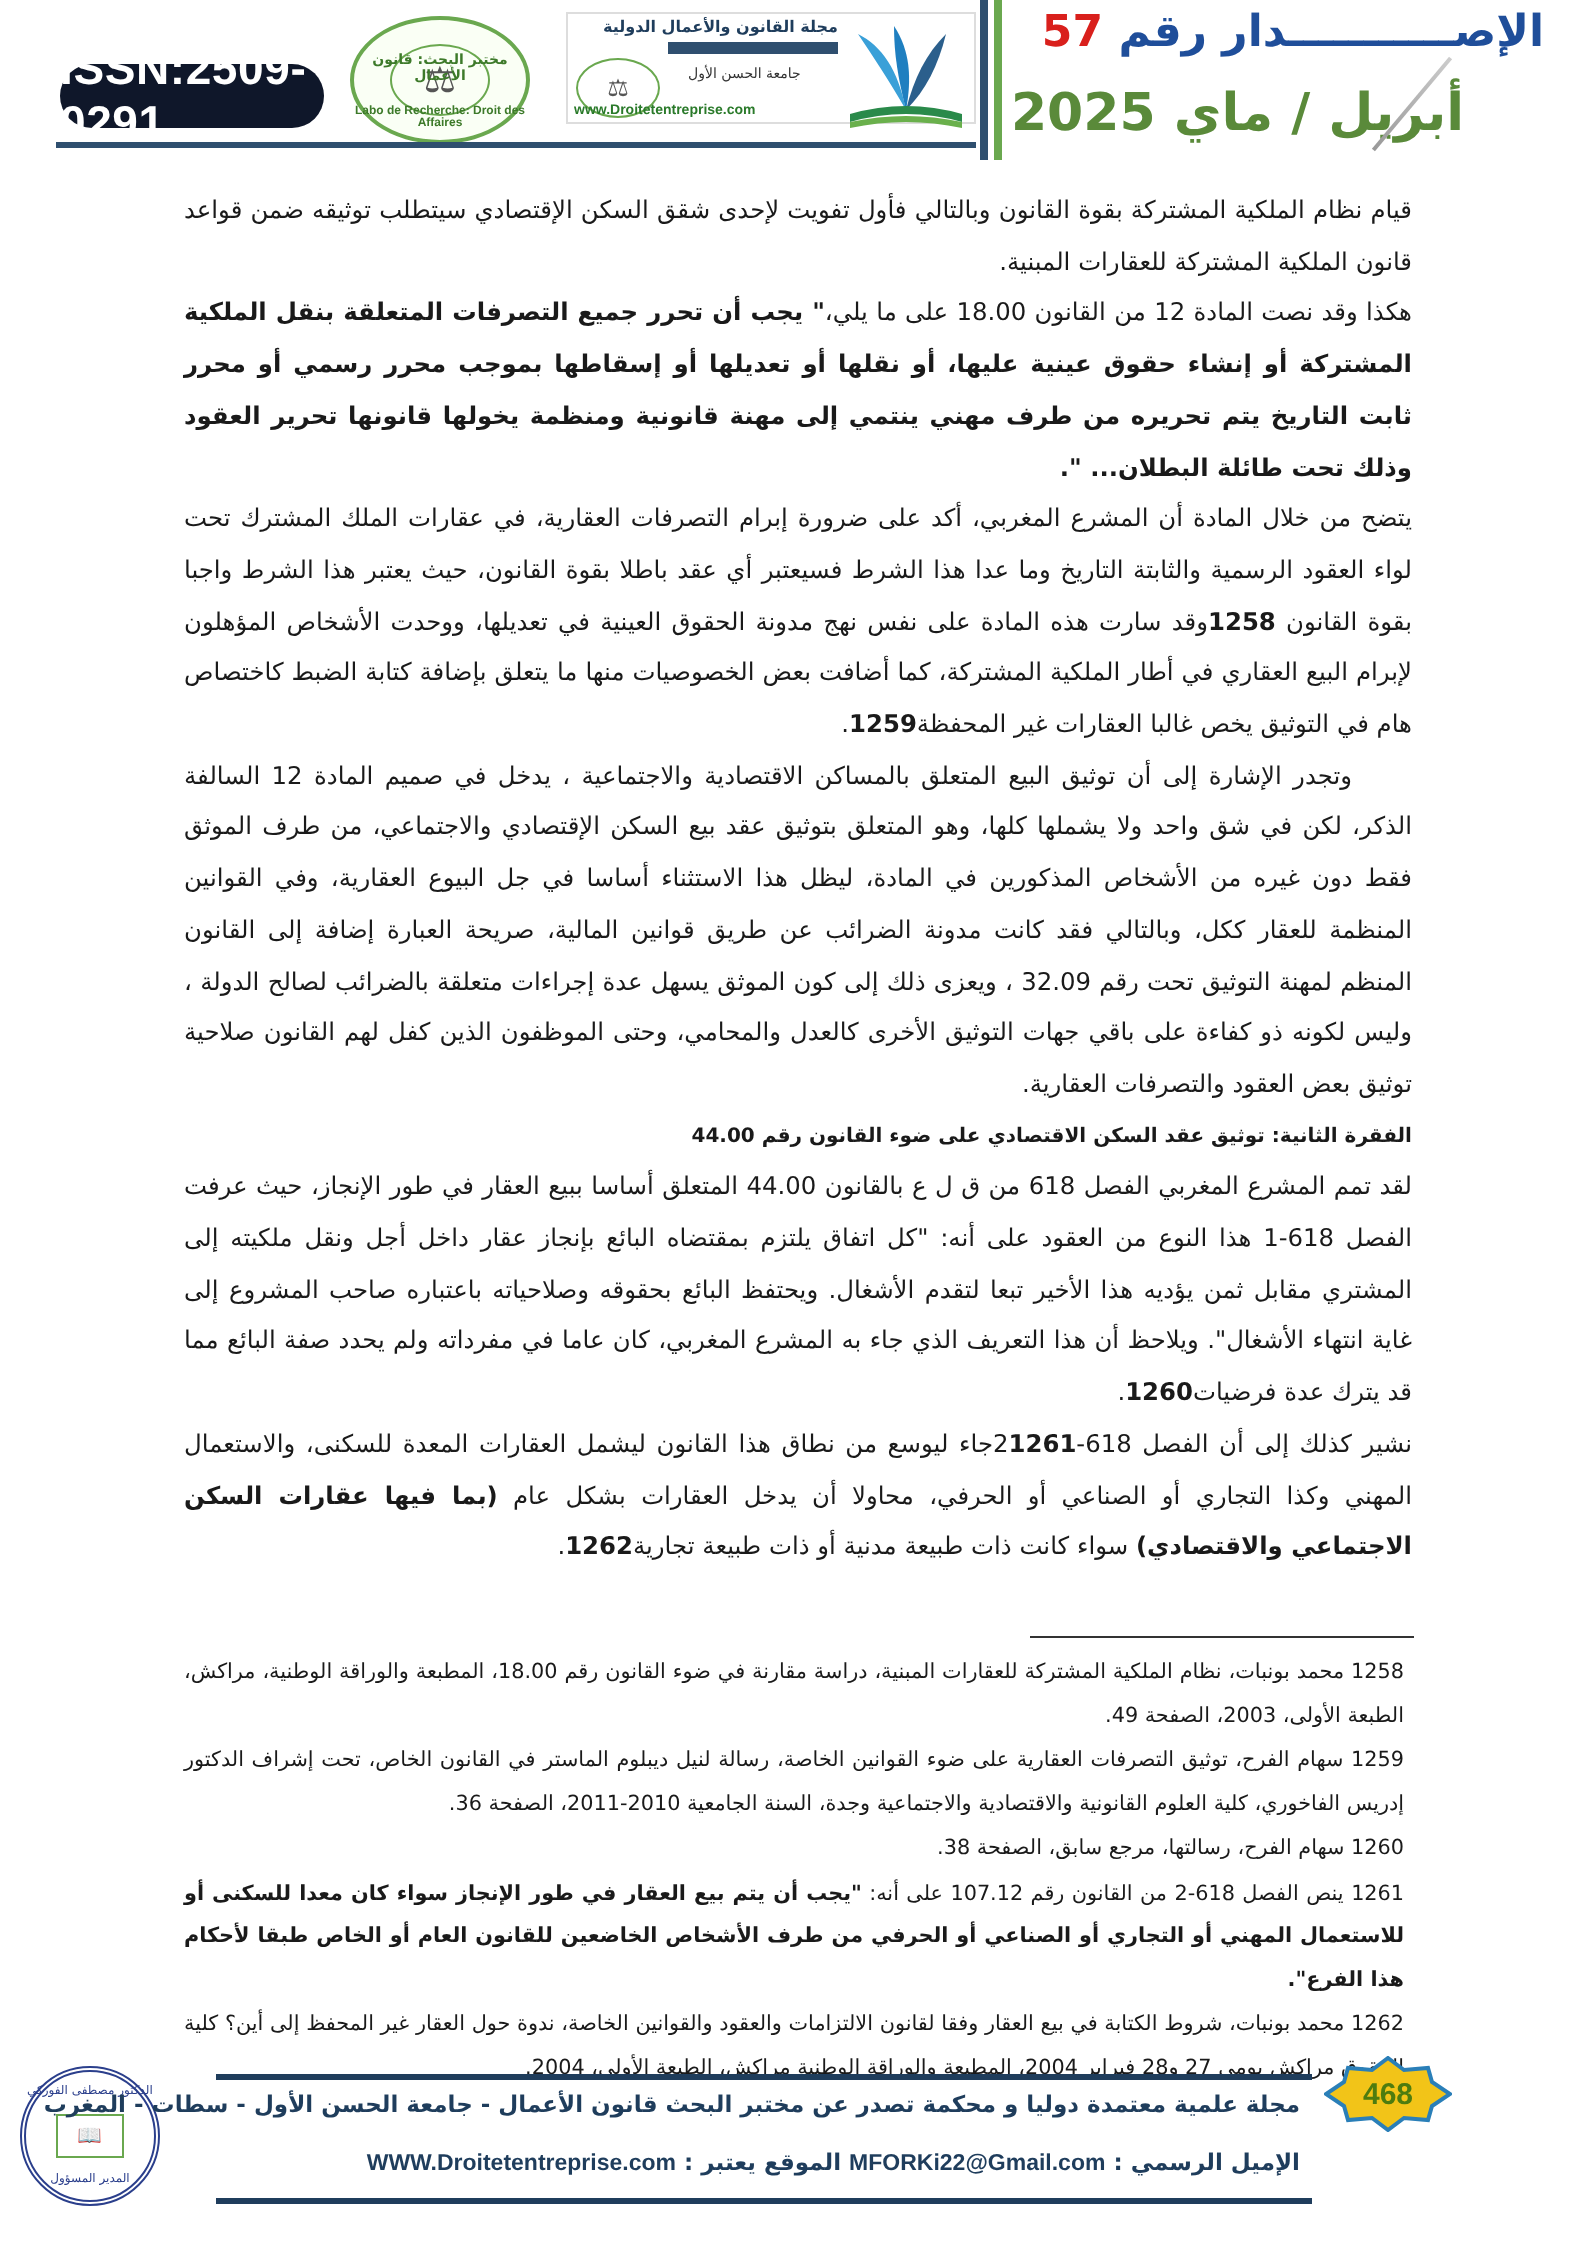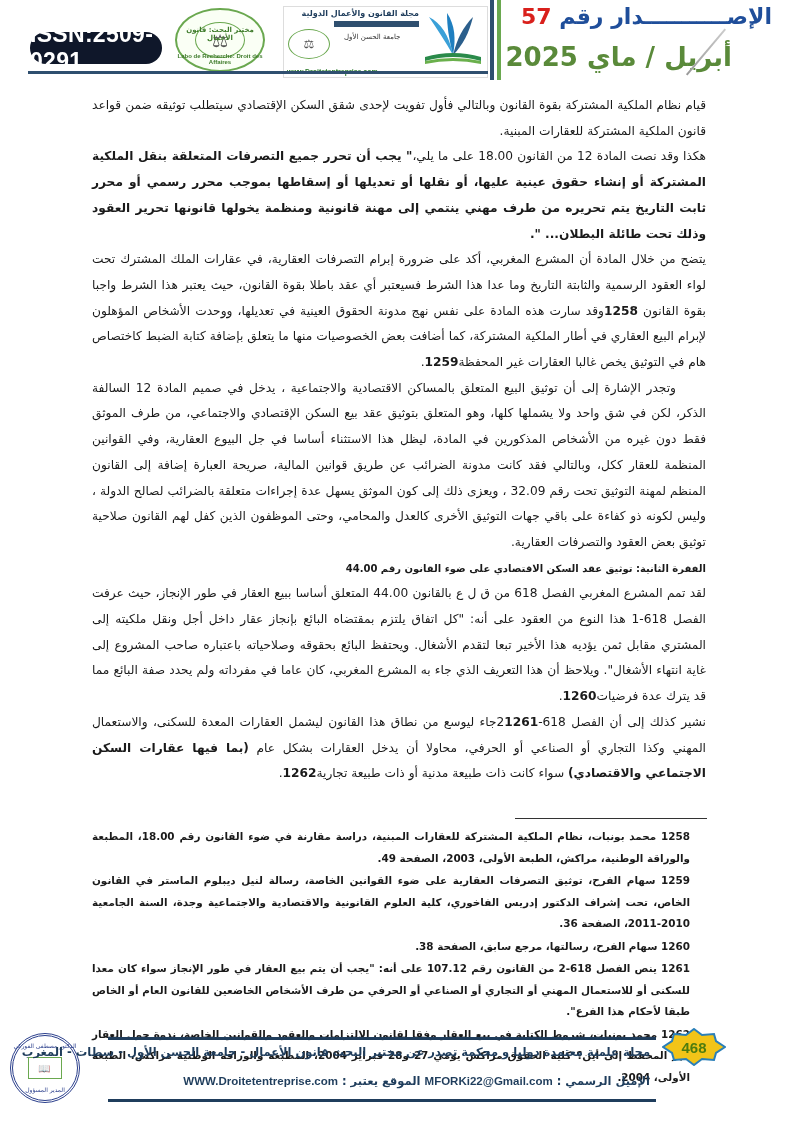--- a/index.html
+++ b/index.html
@@ -18,21 +18,21 @@
     position: absolute; left: 175px; top: 8px; width: 90px; height: 64px;
     border: 2px solid #6aa84f; border-radius: 50%;
     display: flex; align-items: center; justify-content: center; background: #fafff5;
   }
   .lab-seal .inner { width: 50px; height: 36px; border: 1px solid #6aa84f; border-radius: 50%;
     display:flex; align-items:center; justify-content:center; font-size: 18px; color:#555; }
   .lab-seal .ring-text { position:absolute; top: 16px; width:100%; text-align:center; font-size:7px; color:#3d7a2a; font-weight:bold; }
   .lab-seal .ring-text-bottom { position:absolute; bottom: 5px; width:100%; text-align:center; font-size:6px; color:#3d7a2a; font-weight:bold; font-family:"Liberation Sans", sans-serif; }
 
   .journal-logo {
-    position: absolute; left: 283px; top: 6px; width: 205px; height: 72px;
+    position: absolute; left: 283px; top: 6px; width: 205px; height: 56px;
     border: 1px solid #ddd; background: #fff; padding-left: 30px;
   }
   .journal-logo .jl-title { position:absolute; right: 68px; top: 2px; font-size: 8px; font-weight:bold; color:#1f3d5c; direction: rtl; white-space: nowrap; }
   .journal-logo .jl-band { position:absolute; left: 50px; right: 68px; top: 14px; height: 6px; background:#2f4f6f; }
   .journal-logo .jl-seal { position:absolute; left: 4px; top: 22px; width: 42px; height: 30px; border:1px solid #6aa84f; border-radius:50%; display:flex; align-items:center; justify-content:center; font-size:12px; color:#555;}
   .journal-logo .jl-uni { position:absolute; left: 60px; top: 26px; font-size:7px; color:#333; direction: rtl; }
   .journal-logo .jl-url { position:absolute; left: 3px; bottom: 2px; font-size: 7px; color:#2a7a2a; font-weight:bold; font-family:"Liberation Sans", sans-serif; }
   .journal-logo .jl-book { position:absolute; right: 4px; top: 4px; width: 60px; height: 56px; }
 
   .divider-v1 { position:absolute; left: 490px; top: 0; width: 4px; height: 80px; background:#2f4f6f; }
@@ -62,21 +62,21 @@
   .content .indent { text-indent: 30px; }
   .content .heading { font-weight: bold; font-size: 10px; }
 
   
   .fn-rule { position: absolute; left: 515px; top: 818px; width: 192px; height: 1px; background: #333; }
   .footnotes {
     position: absolute; left: 92px; top: 826px; width: 614px;
     direction: rtl; text-align: justify;
     font-size: 10.4px; line-height: 21.5px; color: #1a1a1a;
   }
-  .footnotes p { margin: 0 16px 1px 0; font-weight: bold; }
+  .footnotes p { margin: 0 4px 1px 0; }
 
   
   .ftr-rule-top { position:absolute; left: 108px; top: 1037px; width: 548px; height: 3px; background: #1f3d5c; }
   .ftr-rule-bot { position:absolute; left: 108px; top: 1099px; width: 548px; height: 3px; background: #1f3d5c; }
   .page-badge {
     position: absolute; left: 662px; top: 1028px; width: 64px; height: 38px;
   }
   .page-badge span {
     position:absolute; left:0; top:0; width:64px; height:38px; display:flex; align-items:center; justify-content:center;
     font-family: "Liberation Sans", sans-serif; font-weight: bold; font-size: 15px; color: #4d7c0f;

